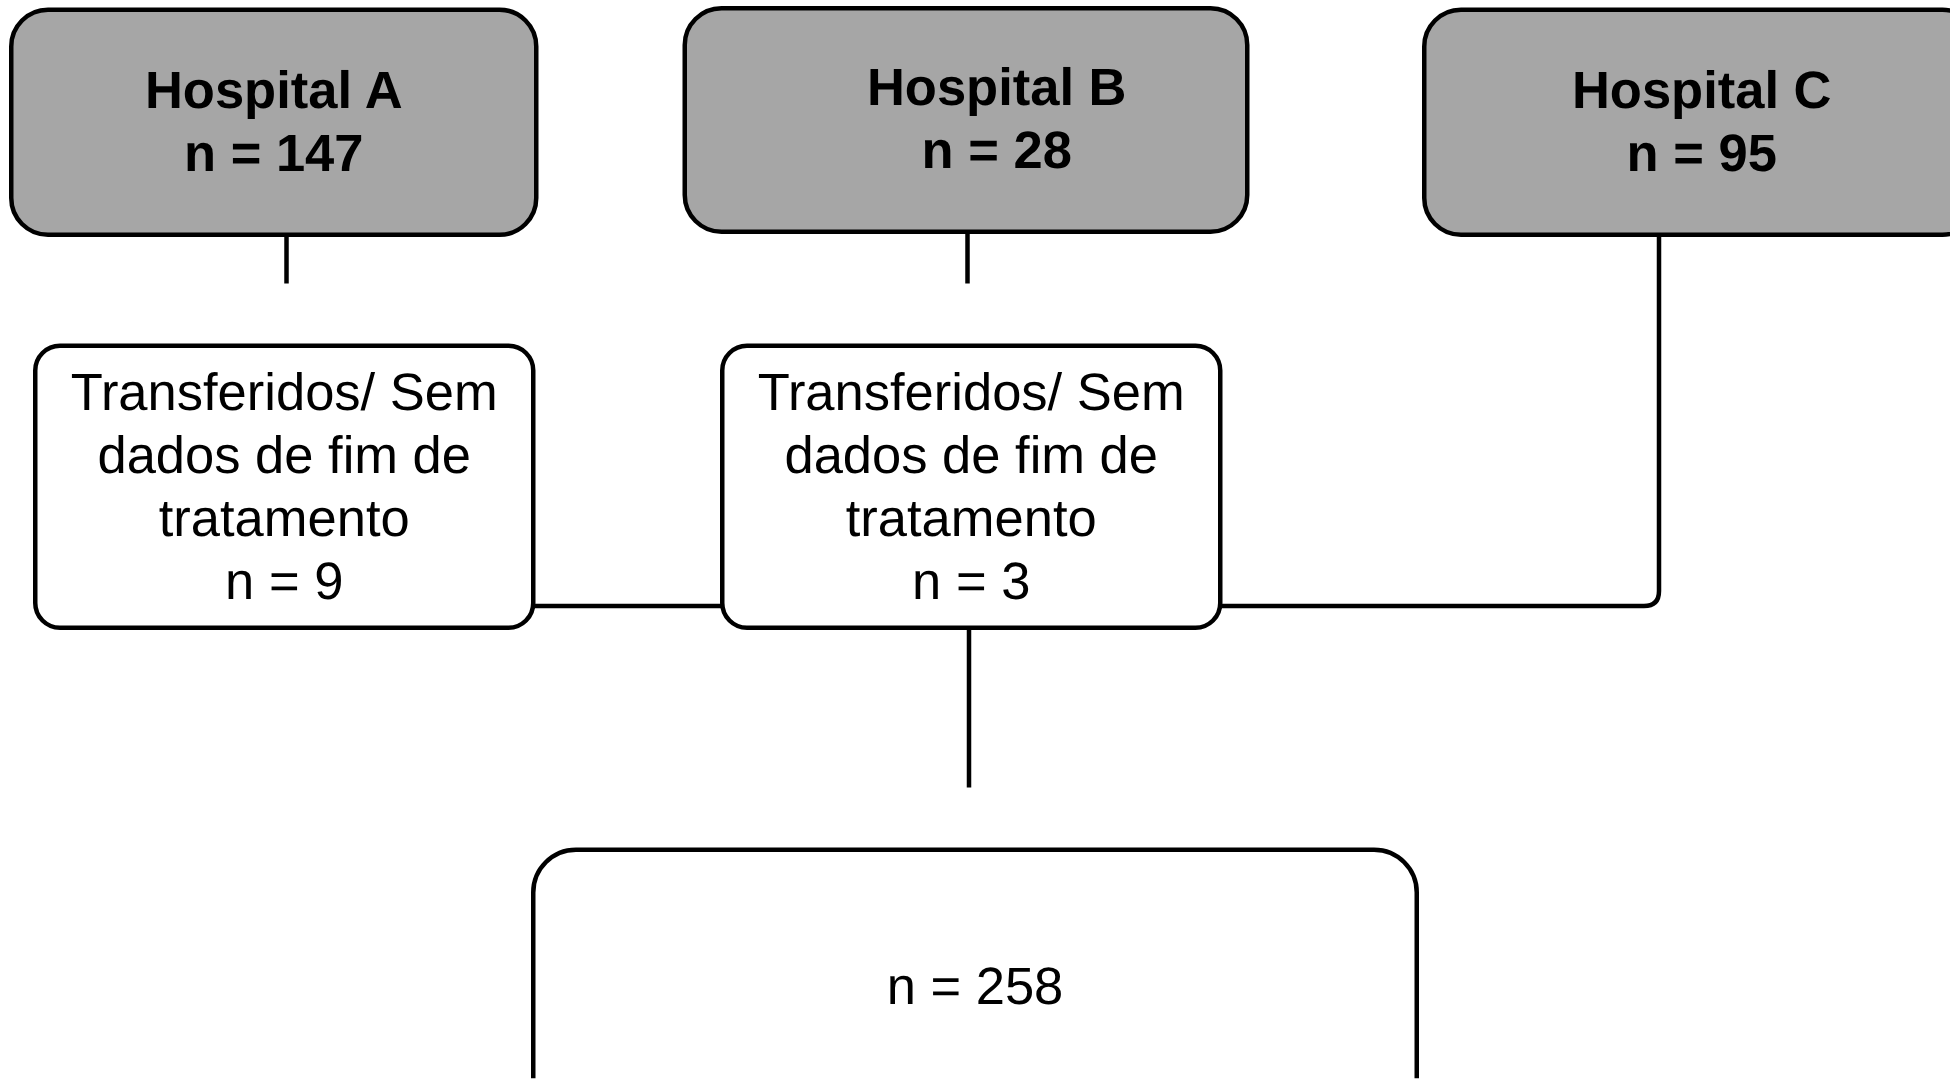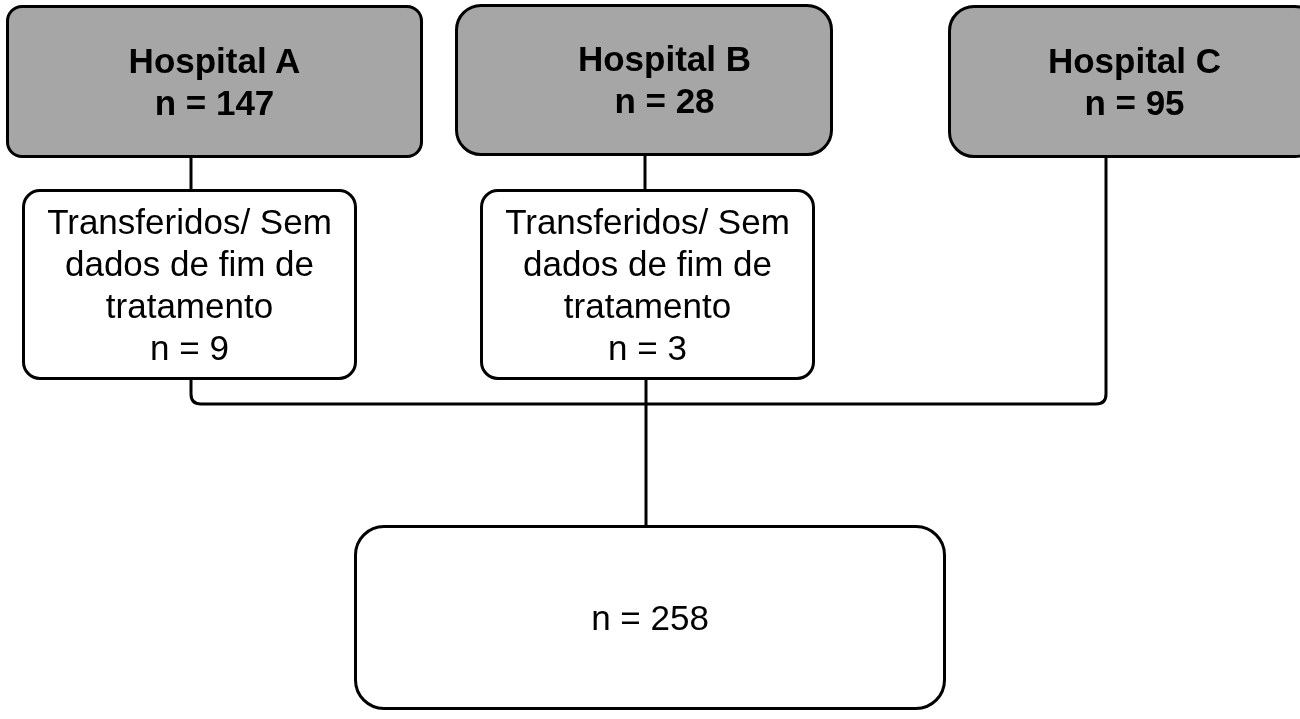--- a/index.html
+++ b/index.html
@@ -38,35 +38,36 @@
   .box-gray {
     background: #A6A6A6;
     border-radius: 26px;
     font-weight: bold;
   }
   .box-white {
     background: #ffffff;
     border-radius: 18px;
     border-width: 3px;
     font-weight: normal;
+    margin-top: 40px;
   }
 </style>
 </head>
 <body>
 
 <div class="canvas">
 
   <svg class="connector-svg" viewBox="0 0 1300 719" xmlns="http://www.w3.org/2000/svg">
     <path d="M191 158 V189" stroke="#000000" stroke-width="3" fill="none"></path>
     <path d="M645 156 V189" stroke="#000000" stroke-width="3" fill="none"></path>
     <path d="M191 380 V394 Q191 404 201 404 H1096 Q1106 404 1106 394 V158" stroke="#000000" stroke-width="3" fill="none"></path>
     <path d="M646 380 V525" stroke="#000000" stroke-width="3" fill="none"></path>
   </svg>
 
-  <div class="box box-gray" style="left:6px; top:5px; width:417px; height:153px;border-radius:16px;">Hospital A
+  <div class="box box-gray" style="left:6px; top:5px; width:353px; height:153px;">Hospital A
 n = 147</div>
 
   <div class="box box-gray" style="left:455px; top:4px; width:378px; height:152px;padding-left:41px;">Hospital B
 n = 28</div>
 
   <div class="box box-gray" style="left:948px; top:5px; width:373px; height:153px;">Hospital C
 n = 95</div>
 
   <div class="box box-white" style="left:22px; top:189px; width:335px; height:191px;">Transferidos/ Sem
 dados de fim de

